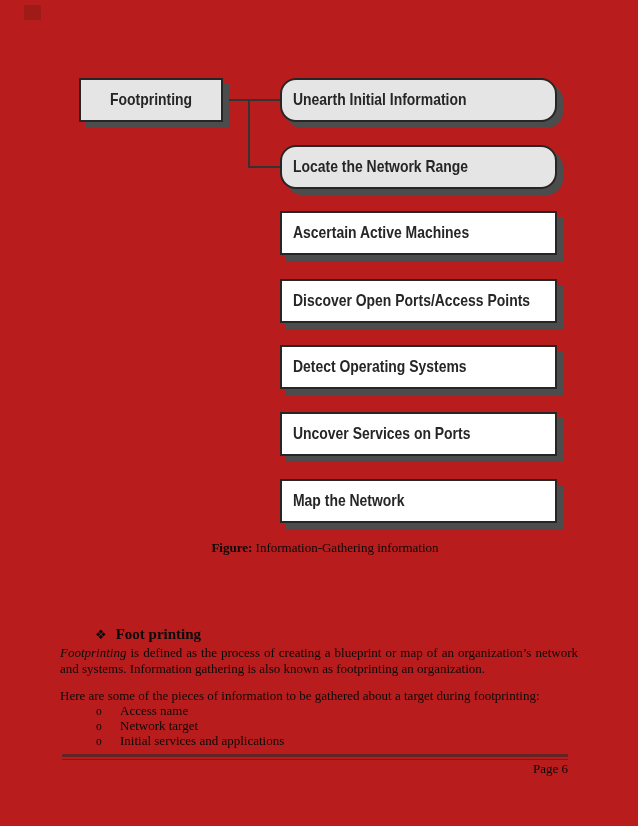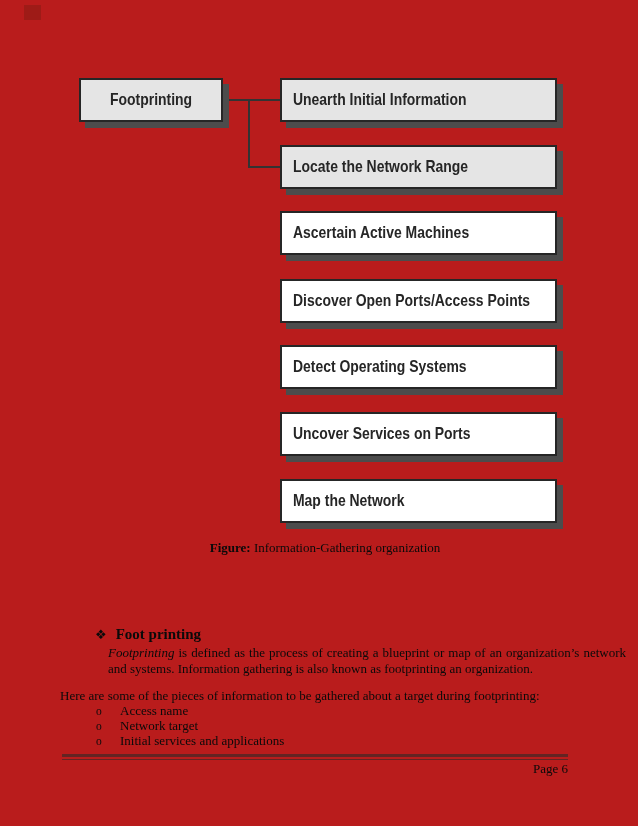--- a/index.html
+++ b/index.html
@@ -10,37 +10,37 @@
   .red-marker{position:absolute;left:24px;top:5px;width:17px;height:15px;background:#9e1b17;}
 
   
   .dgm-box{position:absolute;box-sizing:border-box;height:44px;border:2px solid #262626;
            background:#ffffff;box-shadow:6px 6px 0 #4c4c4c;display:flex;align-items:center;
            font-family:"Liberation Sans", sans-serif;font-weight:bold;font-size:17px;color:#262626;}
   .dgm-box .txt{display:inline-block;transform:scaleX(0.82);transform-origin:left center;white-space:nowrap;}
   .root{left:79px;top:78px;width:144px;background:#e5e5e5;justify-content:center;}
   .root .txt{transform-origin:center center;}
   .step{left:280px;width:277px;padding-left:11px;}
-  .gray{background:#e5e5e5;}
+  .gray{background:#e5e5e5;border-radius:16px;}
   .s0{top:78px}.s1{top:145px}.s2{top:211px}.s3{top:279px}.s4{top:345px}.s5{top:412px}.s6{top:479px}
   .conn{position:absolute;background:#333333;}
   .conn-h1{left:223px;top:99px;width:57px;height:2px;}
   .conn-v{left:248px;top:99px;width:2px;height:69px;}
   .conn-h2{left:248px;top:166px;width:32px;height:2px;}
 
   
   .caption{position:absolute;top:540px;left:0;width:100%;text-align:center;font-size:13px;}
   .caption .b{font-weight:bold;margin-left:12px;}
 
   
   .heading{position:absolute;top:626px;left:95px;font-size:15px;font-weight:bold;
            display:flex;align-items:baseline;}
   .heading .dia{font-size:13px;font-family:"DejaVu Sans", sans-serif;margin-right:9px;}
   .para{position:absolute;top:645px;left:60px;width:518px;font-size:13px;line-height:15.5px;
-        text-align:justify;margin-left:48px;}
+        text-align:justify;}
   .para .ital{font-style:italic;}
   .intro{position:absolute;top:688px;left:60px;width:518px;font-size:13px;white-space:nowrap;}
   .list{position:absolute;top:704px;left:60px;width:518px;font-size:13px;line-height:14.8px;}
   .list .li{display:flex;}
   .list .m{margin-left:36px;width:24px;font-size:11.5px;}
 
   
   .footer-rule{position:absolute;left:62px;top:754px;width:506px;}
   .rule-thick{height:3px;background:#632423;}
   .rule-thin{height:1px;background:#632423;margin-top:2px;}
@@ -79,21 +79,21 @@
     </div>
     <div class="dgm-box step s5">
       <span class="txt">Uncover Services on Ports</span>
     </div>
     <div class="dgm-box step s6">
       <span class="txt">Map the Network</span>
     </div>
   </div>
 
   <div class="caption">
-    <span class="b">Figure:</span><span> Information-Gathering organization</span>
+    <span class="b">Figure:</span><span> Information-Gathering information</span>
   </div>
 
   <div class="heading">
     <span class="dia">❖</span>
     <span>Foot printing</span>
   </div>
 
   <div class="para">
     <span class="ital">Footprinting</span><span> is defined as the process of creating a blueprint or map of an organization’s network and systems. Information gathering is also known as footprinting an organization.</span>
   </div>

